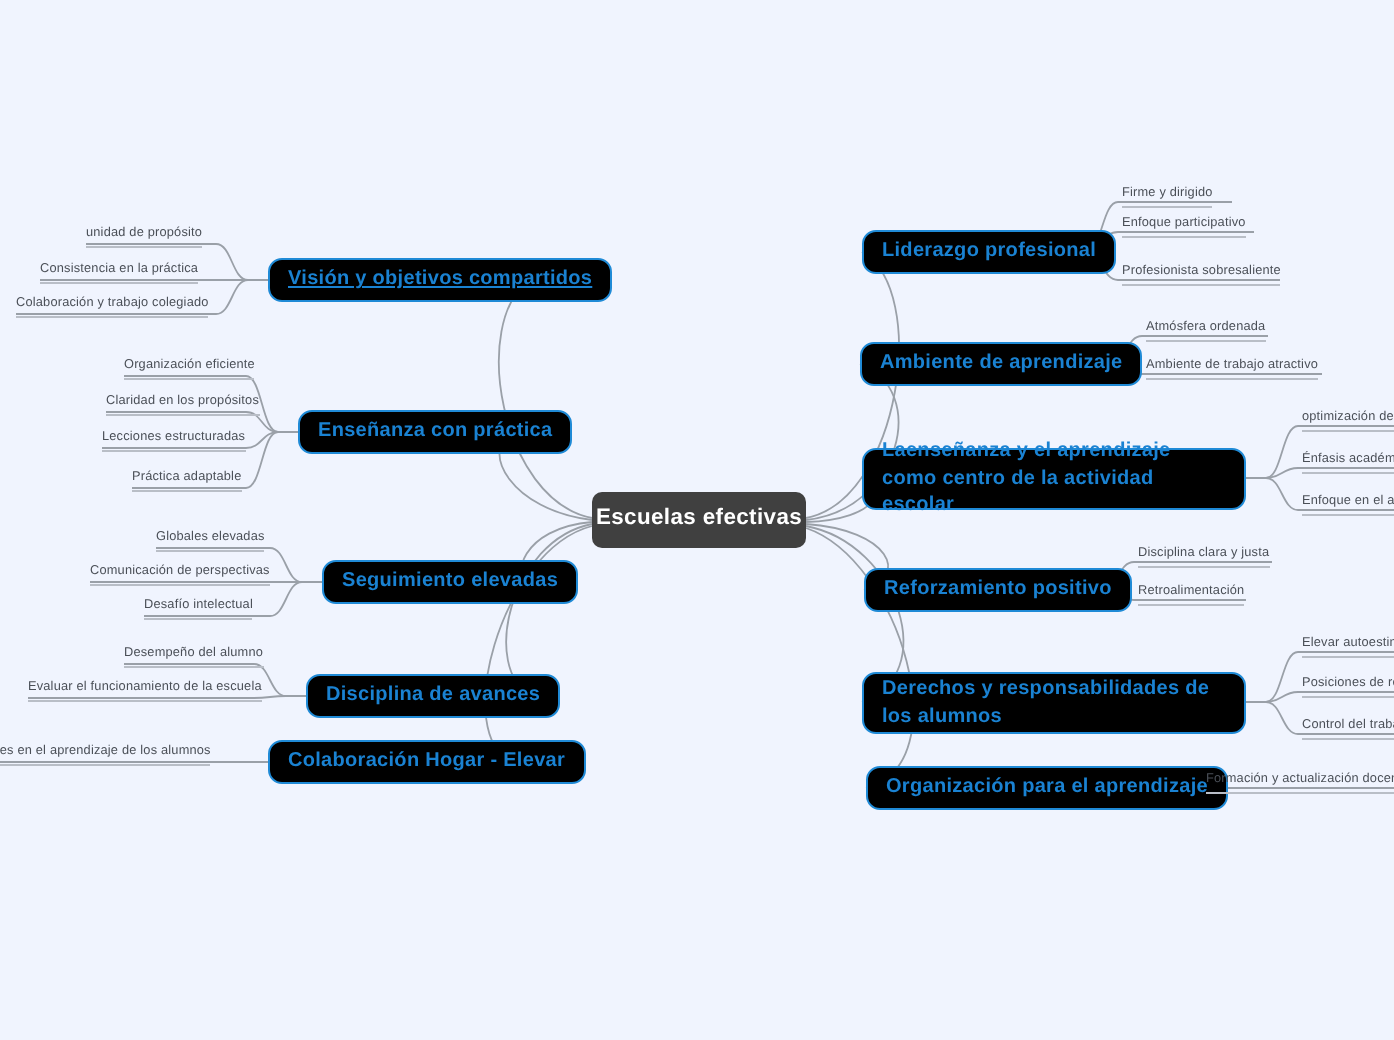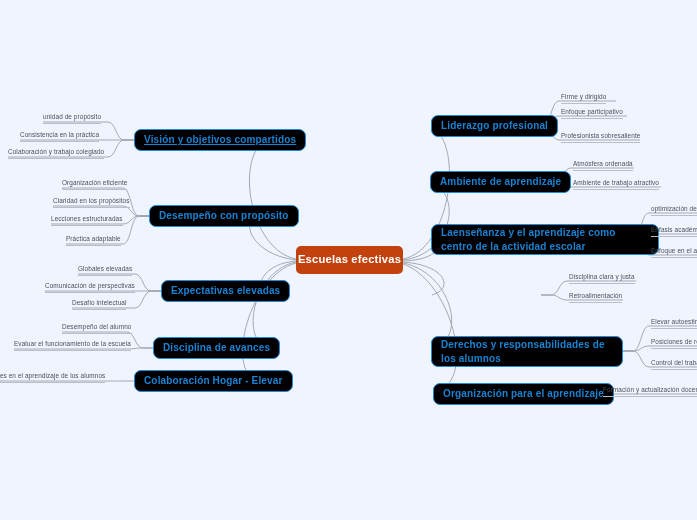--- a/index.html
+++ b/index.html
@@ -40,21 +40,21 @@
     line-height: 1.35;
     display: flex;
     align-items: center;
     padding: 4px 9px;
     white-space: nowrap;
   }
   .node.multiline {
     white-space: normal;
   }
   .node.center {
-    background: #c2410c;
+    background: #404040;
     border: none;
     color: #ffffff;
     font-size: 11.2px;
     border-radius: 5px;
     justify-content: center;
     letter-spacing: 0.2px;
   }
   .leaf {
     position: absolute;
     font-size: 6.4px;
@@ -150,22 +150,22 @@
       <path d="M649,367 L697,367"></path>
 
       <path d="M575,394 L585,394 C593,394 593,394 601,394"></path>
       <path d="M601,394 L697,394"></path>
     </g>
   </svg>
 
   <div class="node center" style="left:296px; top:246px; width:107px; height:28px;">Escuelas efectivas</div>
 
   <div class="node" style="left:134px; top:129px; height:22px;text-decoration:underline;">Visión y objetivos compartidos</div>
-  <div class="node" style="left:149px; top:205px; height:22px;">Desempeño con propósito</div>
-  <div class="node" style="left:161px; top:280px; height:22px;">Expectativas elevadas</div>
+  <div class="node" style="left:149px; top:205px; height:22px;">Enseñanza con práctica</div>
+  <div class="node" style="left:161px; top:280px; height:22px;">Seguimiento elevadas</div>
   <div class="node" style="left:153px; top:337px; height:22px;">Disciplina de avances</div>
   <div class="node" style="left:134px; top:370px; height:22px;">Colaboración Hogar - Elevar</div>
 
   <div class="leaf" style="left:43px; top:113px;">unidad de propósito</div>
   <div class="leaf" style="left:20px; top:131px;">Consistencia en la práctica</div>
   <div class="leaf" style="left:8px; top:148px;">Colaboración y trabajo colegiado</div>
 
   <div class="leaf" style="left:62px; top:179px;">Organización eficiente</div>
   <div class="leaf" style="left:53px; top:197px;">Claridad en los propósitos</div>
   <div class="leaf" style="left:51px; top:215px;">Lecciones estructuradas</div>
@@ -175,21 +175,22 @@
   <div class="leaf" style="left:45px; top:282px;">Comunicación de perspectivas</div>
   <div class="leaf" style="left:72px; top:299px;">Desafío intelectual</div>
 
   <div class="leaf" style="left:62px; top:323px;">Desempeño del alumno</div>
   <div class="leaf" style="left:14px; top:340px;">Evaluar el funcionamiento de la escuela</div>
 
   <div class="leaf" style="left:-6px; top:372px;">dres en el aprendizaje de los alumnos</div>
 
   <div class="node" style="left:431px; top:115px; height:22px;">Liderazgo profesional</div>
   <div class="node" style="left:430px; top:171px; height:22px;">Ambiente de aprendizaje</div>
-  <div class="node multiline" style="left:431px; top:224px; width:228px; height:31px;">Laenseñanza y el aprendizaje como centro de la actividad escolar</div>
+  <div class="node multiline" style="left:431px; top:224px; width:192px; height:31px;">Laenseñanza y el aprendizaje como centro de la actividad escolar</div>
+  <div class="node" style="left:432px; top:284px; height:22px;">Reforzamiento positivo</div>
   <div class="node multiline" style="left:431px; top:336px; width:192px; height:31px;">Derechos y responsabilidades de los alumnos</div>
   <div class="node" style="left:433px; top:383px; height:22px;">Organización para el aprendizaje</div>
 
   <div class="leaf" style="left:561px; top:93px;">Firme y dirigido</div>
   <div class="leaf" style="left:561px; top:108px;">Enfoque participativo</div>
   <div class="leaf" style="left:561px; top:132px;">Profesionista sobresaliente</div>
 
   <div class="leaf" style="left:573px; top:160px;">Atmósfera ordenada</div>
   <div class="leaf" style="left:573px; top:179px;">Ambiente de trabajo atractivo</div>
 

